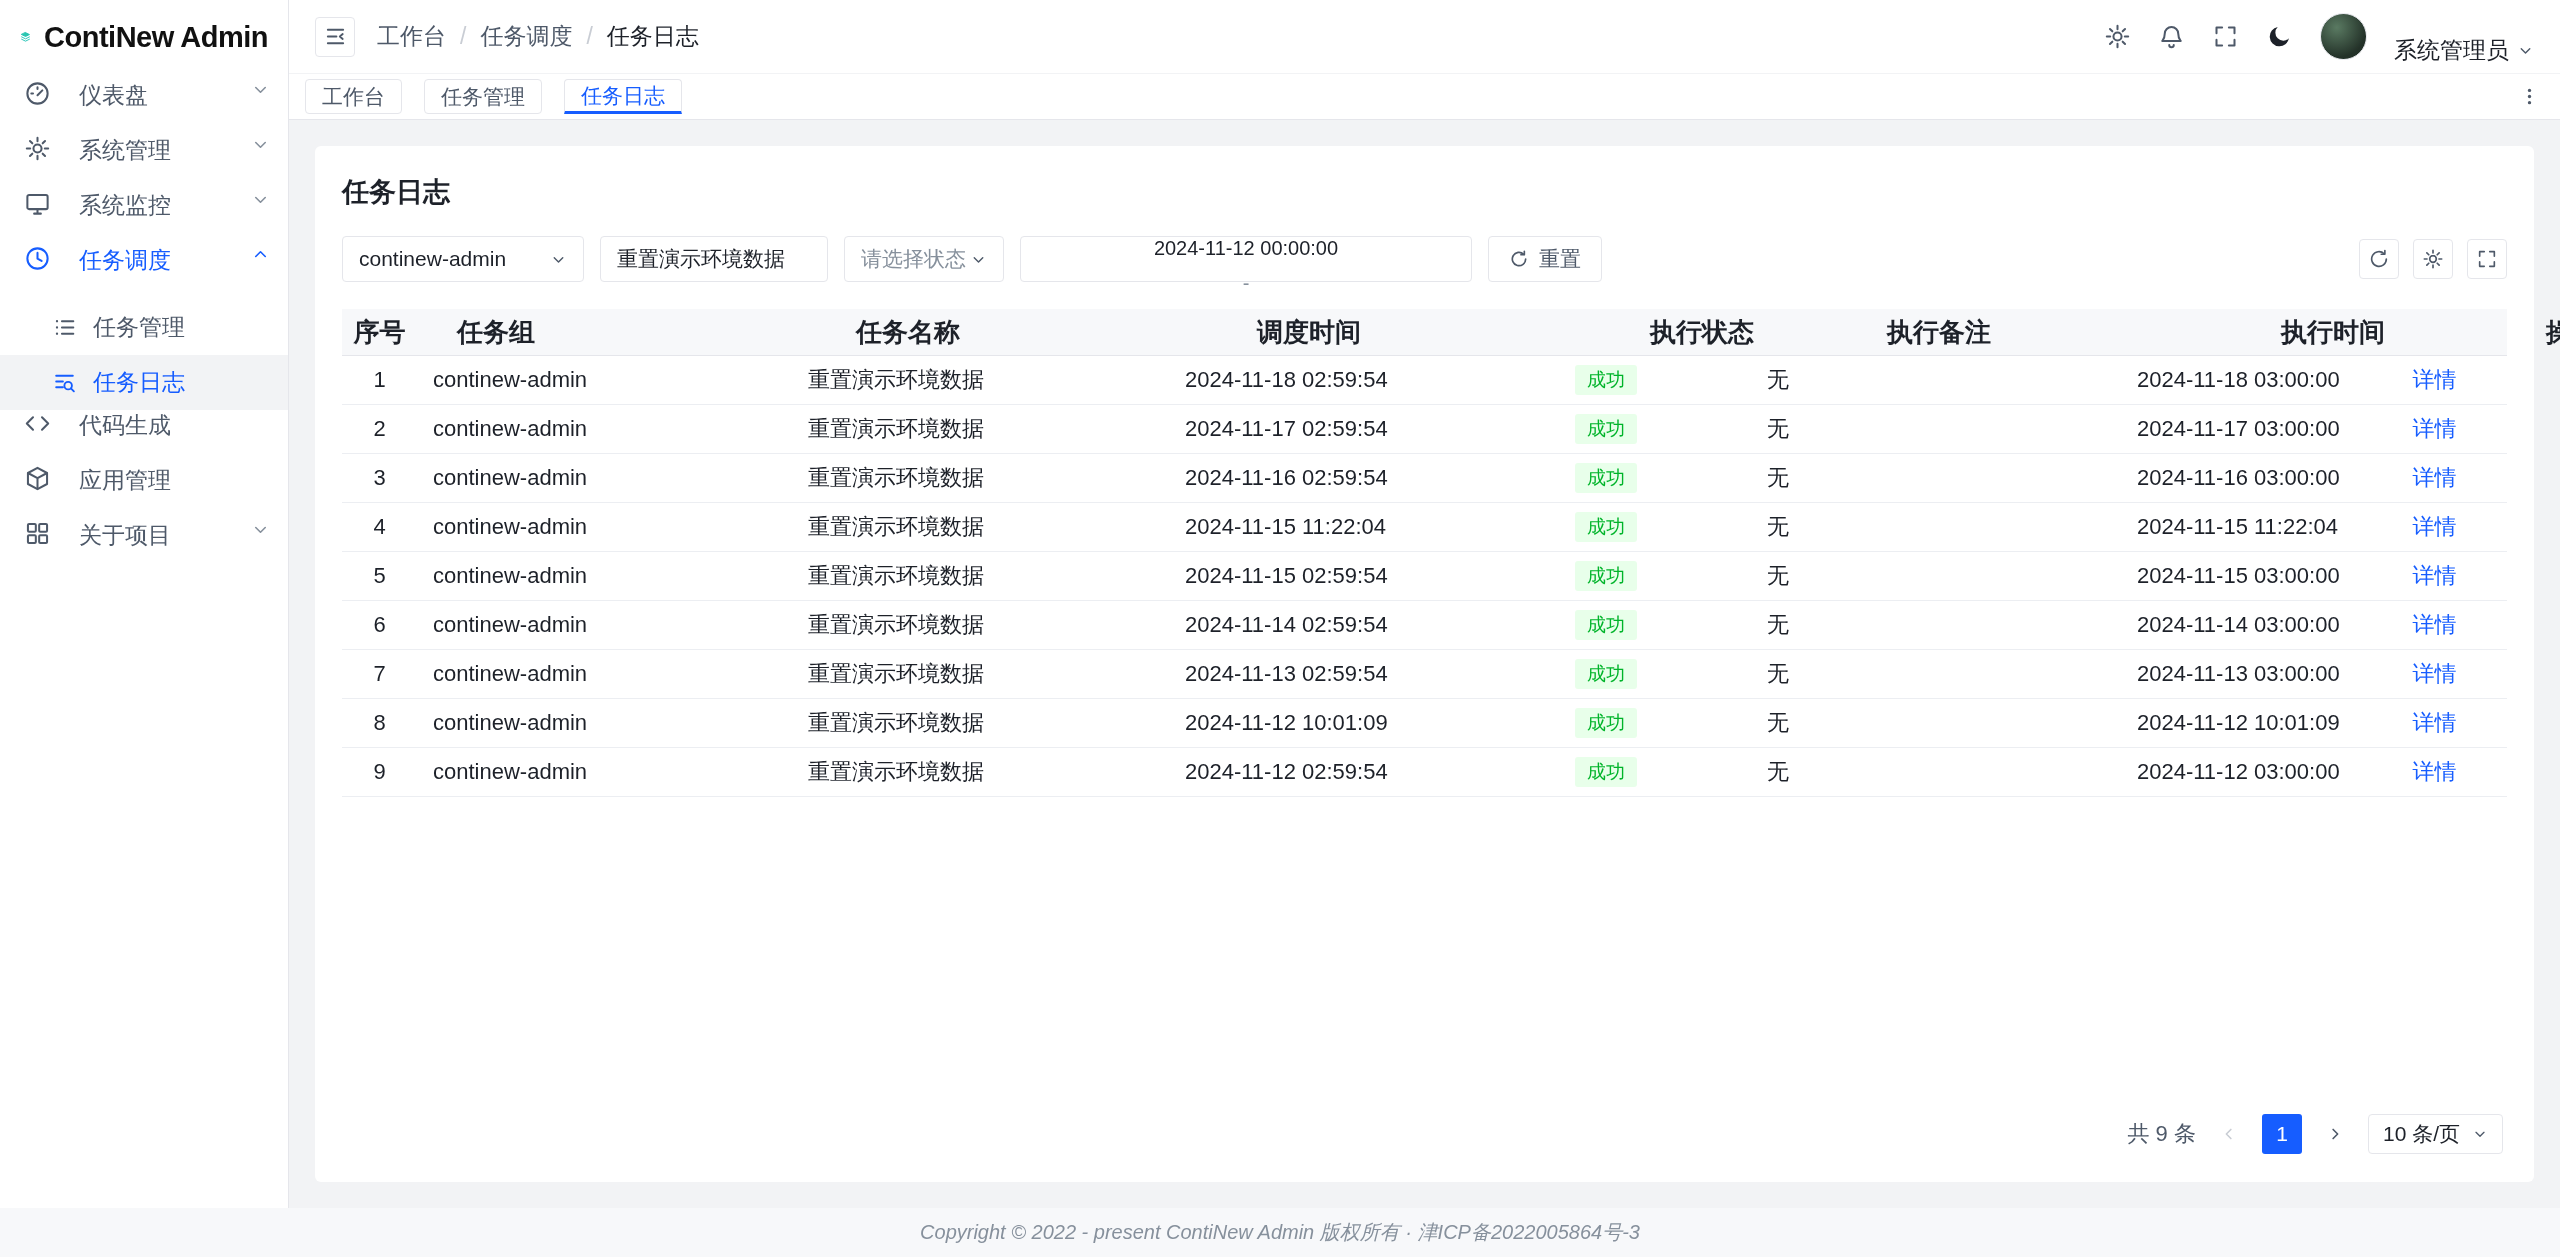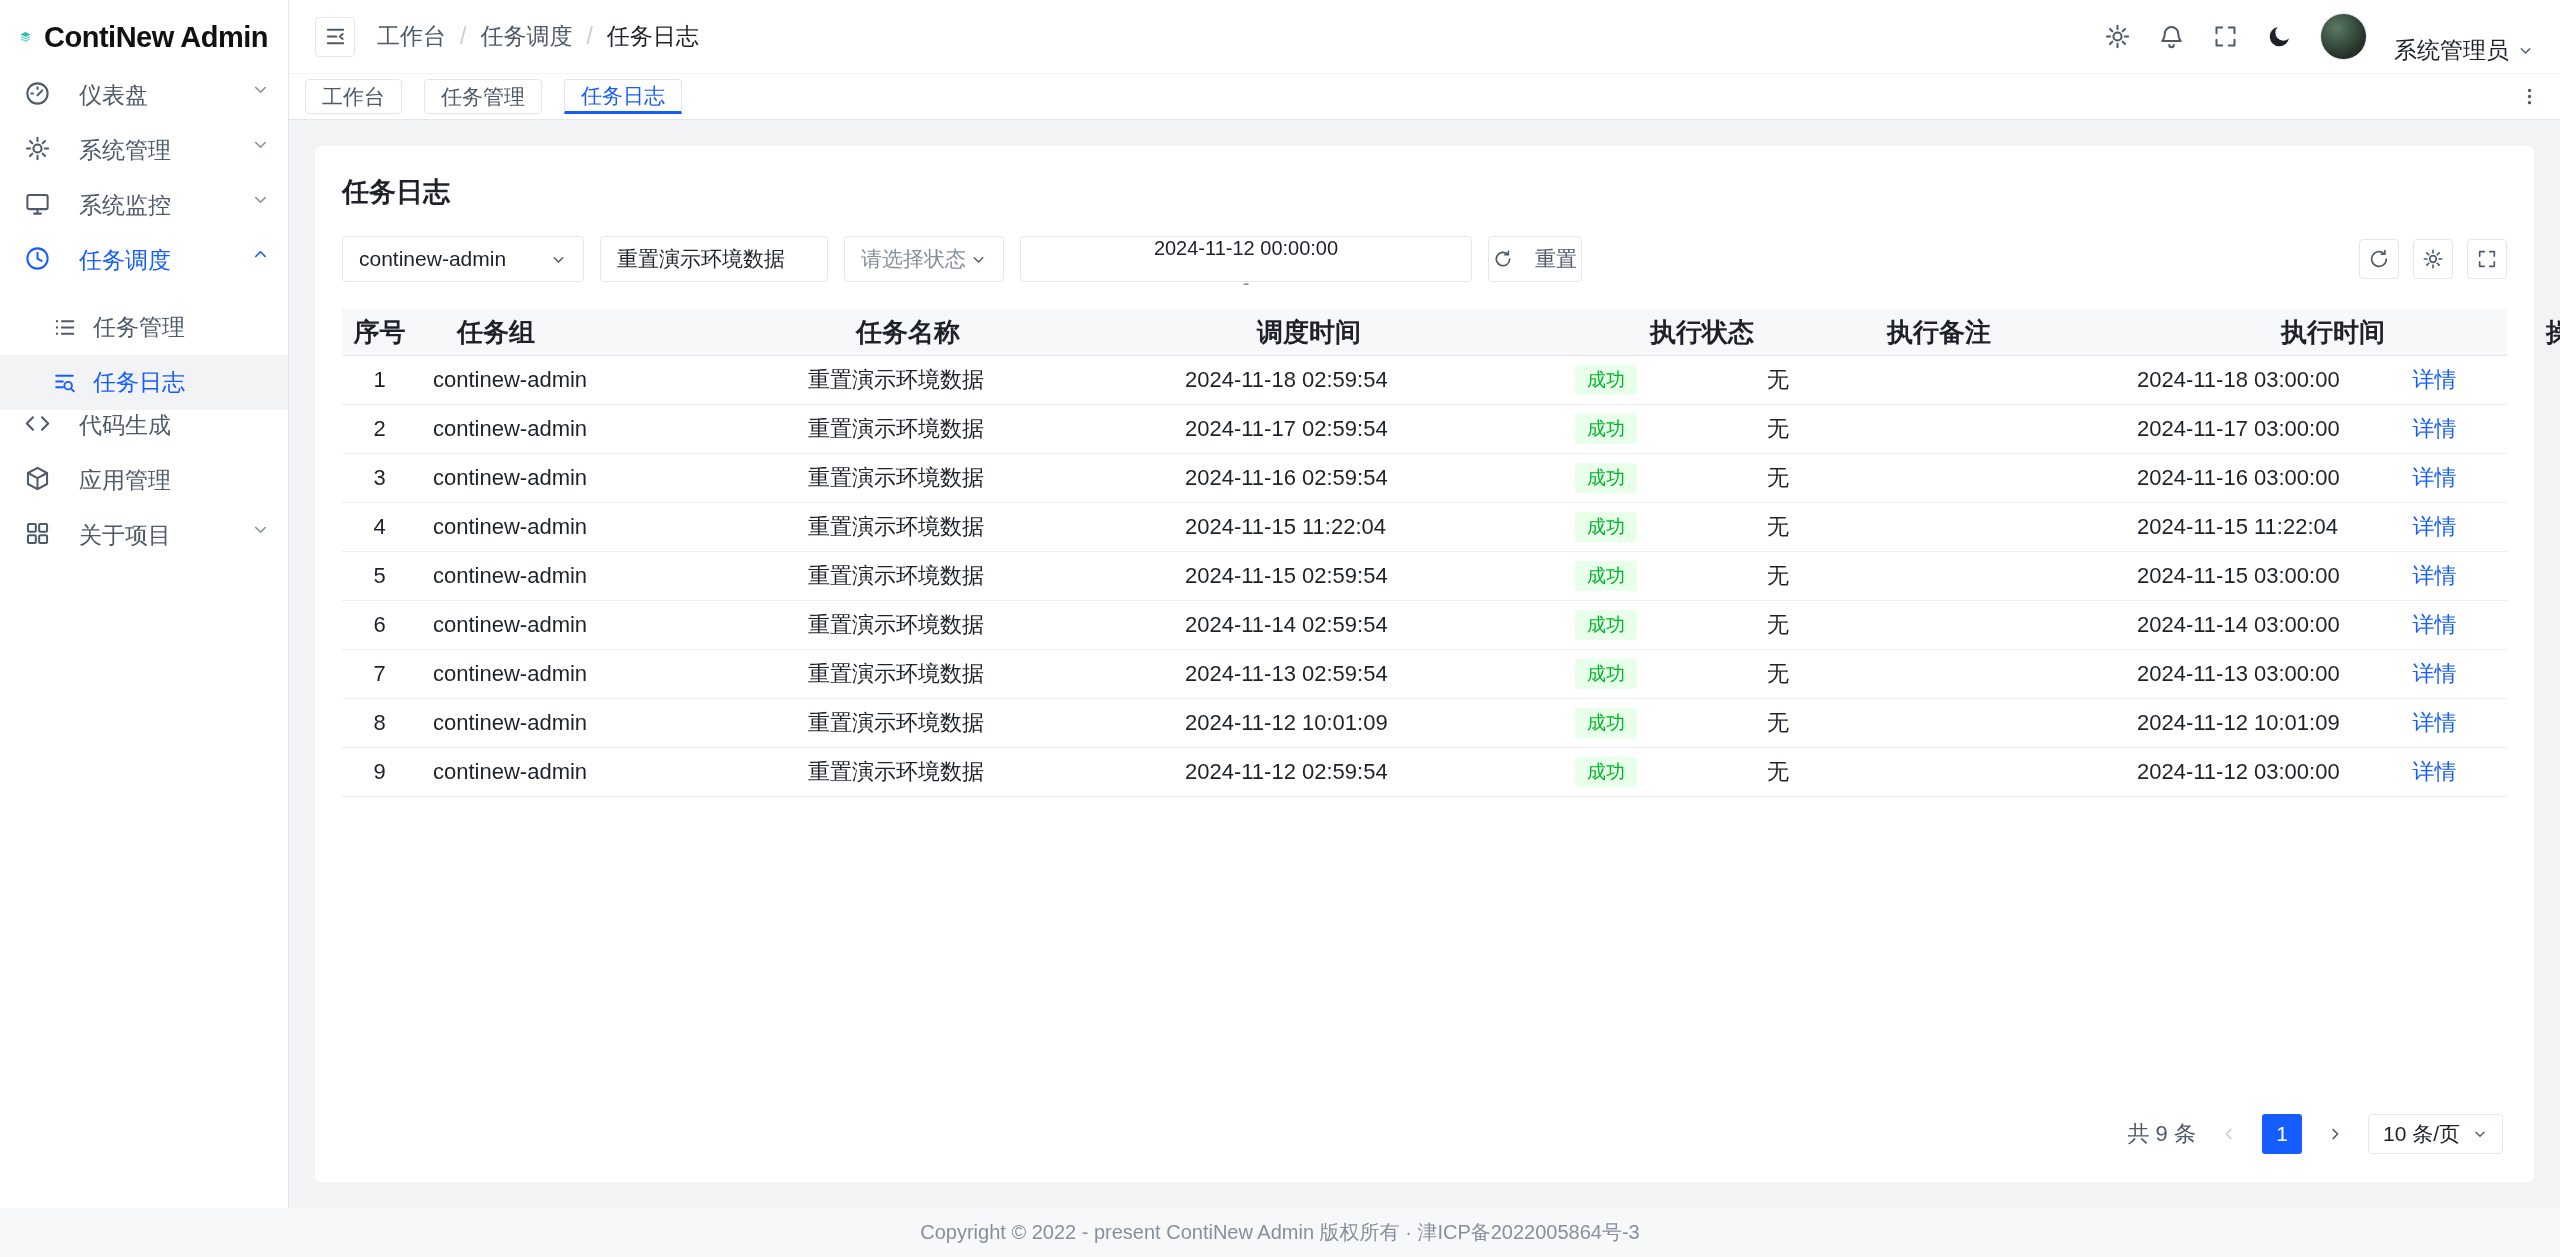--- a/index.html
+++ b/index.html
@@ -66,21 +66,21 @@
   .filters{display:flex;align-items:center;gap:16px;}
   .ctrl{height:46px;border:1px solid var(--border);border-radius:4px;background:#fff;display:flex;align-items:center;font-size:21px;color:var(--text);padding:0 16px;white-space:nowrap;}
   .ctrl .chev{width:17px;height:17px;color:var(--text2);margin-left:auto;}
   .w-group{width:242px;cursor:pointer;}
   .w-name{width:228px;}
   .w-status{width:160px;cursor:pointer;}
   .w-date{width:452px;font-size:20px;gap:12px;cursor:pointer;flex-direction:column;}
   .w-date .dsep{color:var(--text3);}
   .w-date .cal{width:22px;height:22px;color:var(--text3);margin-left:auto;}
   .placeholder{color:var(--text3);}
-  .btn-reset{gap:22px;cursor:pointer;color:var(--text2);padding:0 4px;}
+  .btn-reset{gap:10px;cursor:pointer;color:var(--text2);padding:0 20px;}
   .btn-reset svg{width:20px;height:20px;}
   .tools{margin-left:auto;display:flex;gap:14px;}
   .tool-btn{width:40px;height:40px;border:1px solid var(--border);border-radius:4px;background:#fff;display:flex;align-items:center;justify-content:center;color:var(--text2);cursor:pointer;}
   .tool-btn svg{width:22px;height:22px;}
 
   
   .table{margin-top:27px;}
   .thead,.tr{display:grid;grid-template-columns:75px 375px 377px 292px 290px 370px 241px 1fr;align-items:center;}
   .thead{height:47px;background:#f7f8fa;border-bottom:1px solid var(--border);font-weight:600;font-size:26px;color:var(--text);gap:24px;}
   .tr{height:49px;border-bottom:1px solid #eceef2;font-size:22px;color:var(--text);}
@@ -97,21 +97,21 @@
   .pagination{display:flex;align-items:center;justify-content:flex-end;gap:13px;padding:16px 4px 8px;font-size:22px;color:var(--text2);}
   .pg-btn{width:40px;height:40px;display:flex;align-items:center;justify-content:center;border-radius:3px;cursor:pointer;}
   .pg-btn svg{width:18px;height:18px;}
   .pg-prev{color:#c9cdd4;}
   .pg-next{color:var(--text2);}
   .pg-current{width:40px;height:40px;display:flex;align-items:center;justify-content:center;background:var(--primary);color:#fff;border-radius:3px;font-size:21px;cursor:pointer;}
   .pg-size{height:40px;border:1px solid var(--border);border-radius:4px;background:#fff;display:flex;align-items:center;gap:12px;padding:0 14px;font-size:21px;color:var(--text);cursor:pointer;}
   .pg-size .chev{width:16px;height:16px;color:var(--text2);}
 
   
-  .footer{height:49px;background:#f7f8fa;display:flex;align-items:center;justify-content:center;font-size:20px;color:var(--text3);flex-shrink:0;}
+  .footer{height:49px;background:#f7f8fa;display:flex;align-items:center;justify-content:center;font-size:20px;color:var(--text3);flex-shrink:0;font-style:italic;}
 </style>
 </head>
 <body>
 
 <div class="app">
   <div class="main-row">
 
     <aside class="sidebar">
       <div class="logo">
         <svg class="logo-mark" viewBox="0 0 24 24" fill="none" stroke="#1fc2b4" stroke-width="2" stroke-linejoin="round" stroke-linecap="round">

